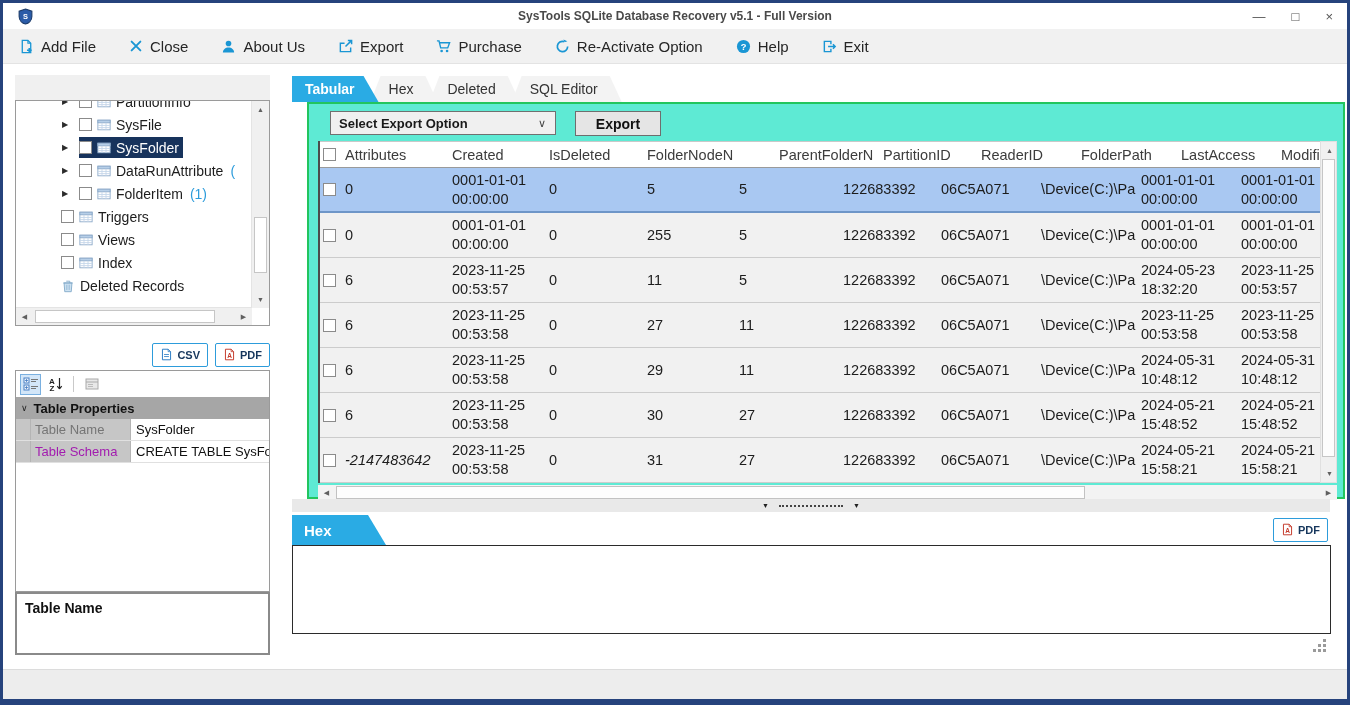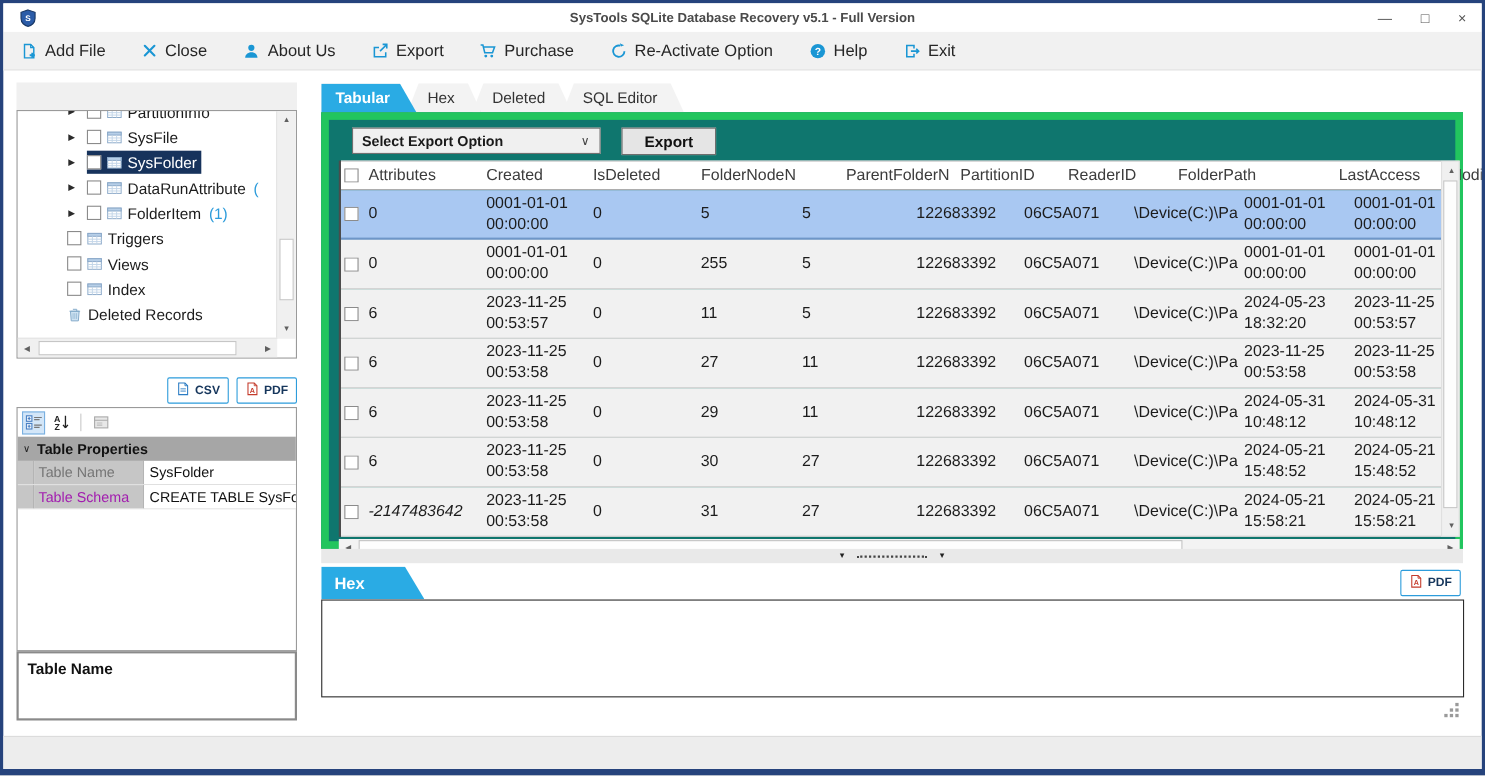--- a/index.html
+++ b/index.html
@@ -69,22 +69,22 @@
     box-sizing:border-box;background:#fff;padding:6px 8px;}
   .tname-title{font-size:14px;font-weight:bold;color:#111;}
 
   
   .tabs{position:absolute;left:289px;top:73px;height:26px;display:flex;}
   .tab{height:26px;display:flex;align-items:center;font-size:14px;color:#333;background:#f3f3f3;
     padding:0 24px 0 18px;clip-path:polygon(10px 0,calc(100% - 12px) 0,100% 100%,0 100%);
     margin-left:-8px;position:relative;filter:drop-shadow(0 0 1px #b5b5b5);cursor:default;}
   .tab.active{background:#2aabe4;color:#fff;font-weight:bold;margin-left:0;padding:0 24px 0 13px;
     clip-path:polygon(0 0,calc(100% - 15px) 0,100% 100%,0 100%);}
-  .content{position:absolute;left:289px;top:99px;width:1038px;height:397px;border:7px solid #22c55e;
-    box-sizing:border-box;background:#0f766e;}
+  .content{position:absolute;left:304px;top:99px;width:1038px;height:397px;border:2px solid #22c55e;
+    box-sizing:border-box;background:#5eead4;}
   .dropdown{position:absolute;left:21px;top:7px;width:226px;height:24px;background:#f0f0f0;
     border:1px solid #707070;box-sizing:border-box;display:flex;align-items:center;font-size:13px;
     font-weight:bold;color:#1a1a1a;padding-left:8px;cursor:default;}
   .dd-chev{position:absolute;right:9px;font-size:11px;color:#444;font-weight:normal;}
   .export-btn{position:absolute;left:266px;top:7px;width:86px;height:25px;background:#e5e5e5;
     border:1px solid #6e6e6e;font-size:14px;font-weight:bold;color:#111;font-family:inherit;cursor:default;}
 
   
   .grid{position:absolute;left:9px;top:37px;width:1000px;border-left:2px solid #4c4c4c;}
   .g-head{display:flex;height:27px;align-items:center;background:#fff;
@@ -443,26 +443,26 @@
     <button class="export-btn">Export</button>
 
     <div class="grid">
       <div class="g-head" id="gHead">
           <div class="g-cell g-check" style="width: 20px;">
             <span class="cb"></span>
           </div>
           <div class="g-cell g-hcell" style="width: 107px;">Attributes</div>
           <div class="g-cell g-hcell" style="width: 97px;">Created</div>
           <div class="g-cell g-hcell" style="width: 98px;">IsDeleted</div>
-          <div class="g-cell g-hcell" style="width: 92px; text-align: center;">FolderNodeN</div>
+          <div class="g-cell g-hcell" style="width: 92px;">FolderNodeN</div>
           <div class="g-cell g-hcell" style="width: 104px; margin-left: 40px;">ParentFolderN</div>
           <div class="g-cell g-hcell" style="width: 98px;">PartitionID</div>
           <div class="g-cell g-hcell" style="width: 100px;">ReaderID</div>
           <div class="g-cell g-hcell" style="width: 100px;">FolderPath</div>
-          <div class="g-cell g-hcell" style="width: 100px; margin-left: 46px;">LastAccess</div>
+          <div class="g-cell g-hcell" style="width: 100px;">LastAccess</div>
           <div class="g-cell g-hcell" style="width: 84px;">Modified</div>
         </div>
       <div id="gRows">
           <div class="g-row selected">
             <div class="g-cell g-check" style="width: 20px;">
               <span class="cb"></span>
             </div>
             <div class="g-cell cell-attributes" style="width: 107px;">0</div>
             <div class="g-cell cell-created" style="width: 97px;">0001-01-01 00:00:00</div>
             <div class="g-cell cell-isdeleted" style="width: 98px;">0</div>

